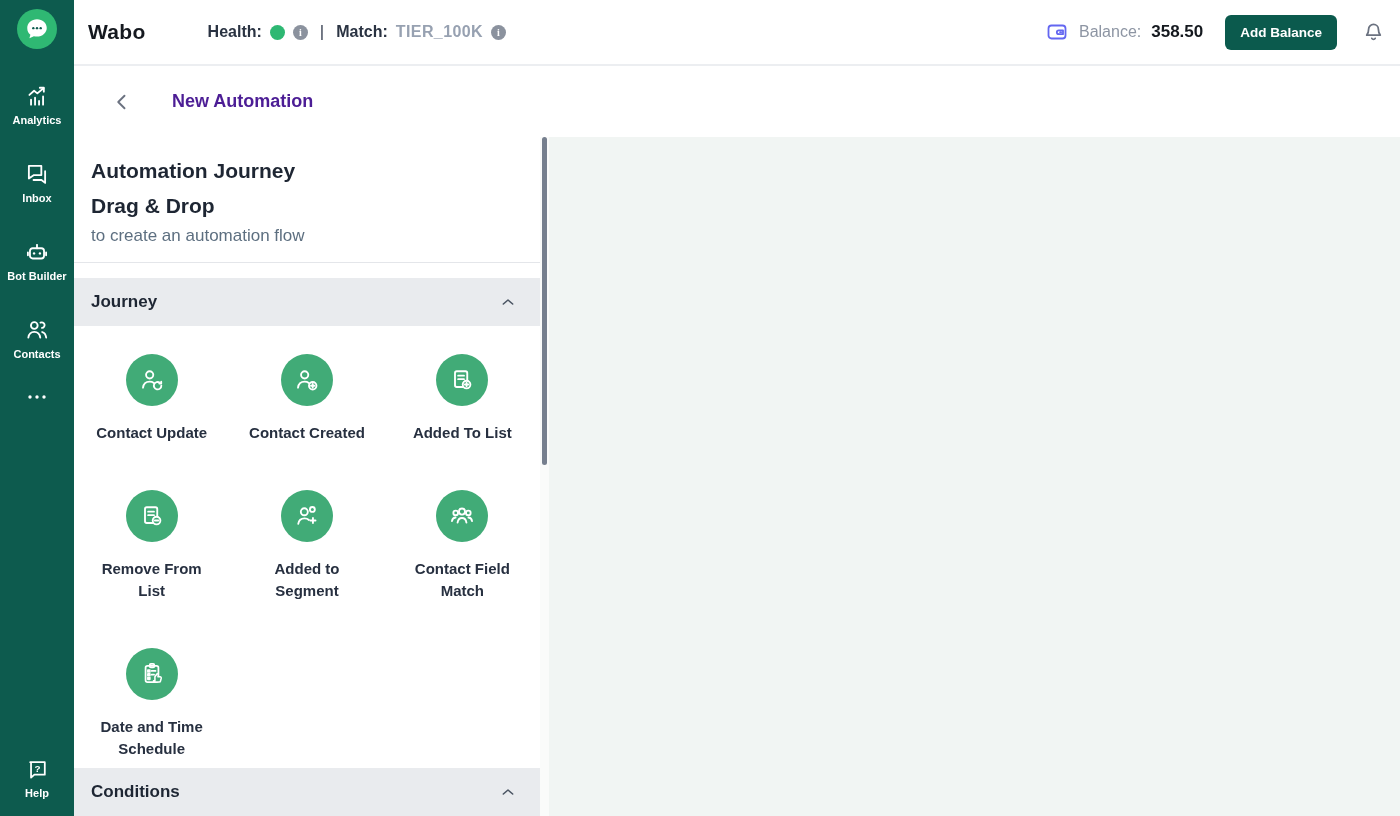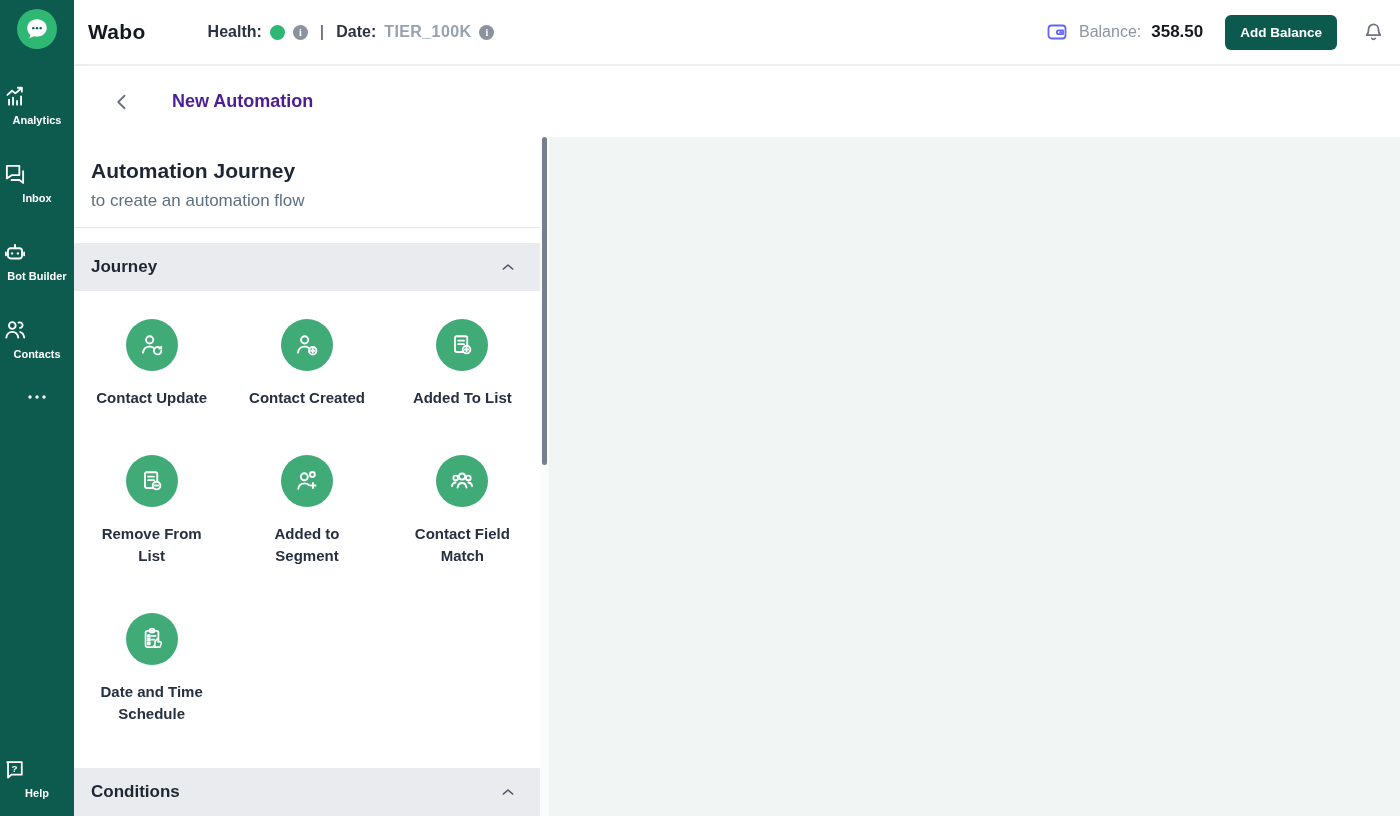--- a/index.html
+++ b/index.html
@@ -5,21 +5,21 @@
   * { margin:0; padding:0; box-sizing:border-box; }
   html,body { width:1400px; height:816px; overflow:hidden;
     font-family:"Liberation Sans", sans-serif; background:#fff; }
   .app { display:flex; width:1400px; height:816px; }
 
   
   .rail { width:74px; background:#0d5b4e; display:flex; flex-direction:column;
     align-items:center; flex-shrink:0; }
   .logo { width:40px; height:40px; border-radius:50%; background:#2fb873;
     margin-top:9px; display:flex; align-items:center; justify-content:center; }
-  .nav-item { margin-top:34px; display:flex; flex-direction:column; 
+  .nav-item { margin-top:34px; display:flex; flex-direction:column; align-items:center;
     cursor:pointer; width:70px; }
   .nav-item .lbl { color:#fff; font-size:11px; font-weight:700; margin-top:5px;
     text-align:center; line-height:13px; }
   .nav-more { margin-top:30px; cursor:pointer; }
   .nav-help { margin-top:auto; margin-bottom:16px; }
   .rail svg { display:block; }
 
   
   .main { flex:1; display:flex; flex-direction:column; min-width:0; }
 
@@ -150,21 +150,21 @@
   <div class="main">
 
     <header class="topbar">
       <span class="brand">Wabo</span>
 
       <div class="health-group">
         <span class="hl-label">Health:</span>
         <span class="dot"></span>
         <span class="info-ic">i</span>
         <span class="pipe">|</span>
-        <span class="hl-label">Date:</span>
+        <span class="hl-label">Match:</span>
         <span class="limit-val">TIER_100K</span>
         <span class="info-ic">i</span>
       </div>
 
       <div class="top-right">
         <svg width="24" height="24" viewBox="0 0 24 24" fill="none" stroke="#6366f1" stroke-width="1.8" stroke-linecap="round" stroke-linejoin="round">
           <rect x="3.5" y="5.5" width="17" height="13" rx="3"></rect>
           <path d="M13.8 10.3h4.2v3.9h-4.2a1.95 1.95 0 0 1 0-3.9z"></path>
           <path d="M15.1 12.2h1"></path>
         </svg>
@@ -187,20 +187,21 @@
         </svg>
       </span>
       <span class="sub-title">New Automation</span>
     </div>
 
     <div class="content">
 
       <div class="panel">
         <div class="panel-head">
           <div class="ph1">Automation Journey</div>
+          <div class="ph2">Drag &amp; Drop</div>
           <div class="ph-sub">to create an automation flow</div>
         </div>
         <div class="divider"></div>
 
         <div class="sec-bar">
           <span class="sec-label">Journey</span>
           <svg width="16" height="16" viewBox="0 0 24 24" fill="none" stroke="#4b5563" stroke-width="2.4" stroke-linecap="round" stroke-linejoin="round">
             <path d="M5 15l7-6 7 6"></path>
           </svg>
         </div>

